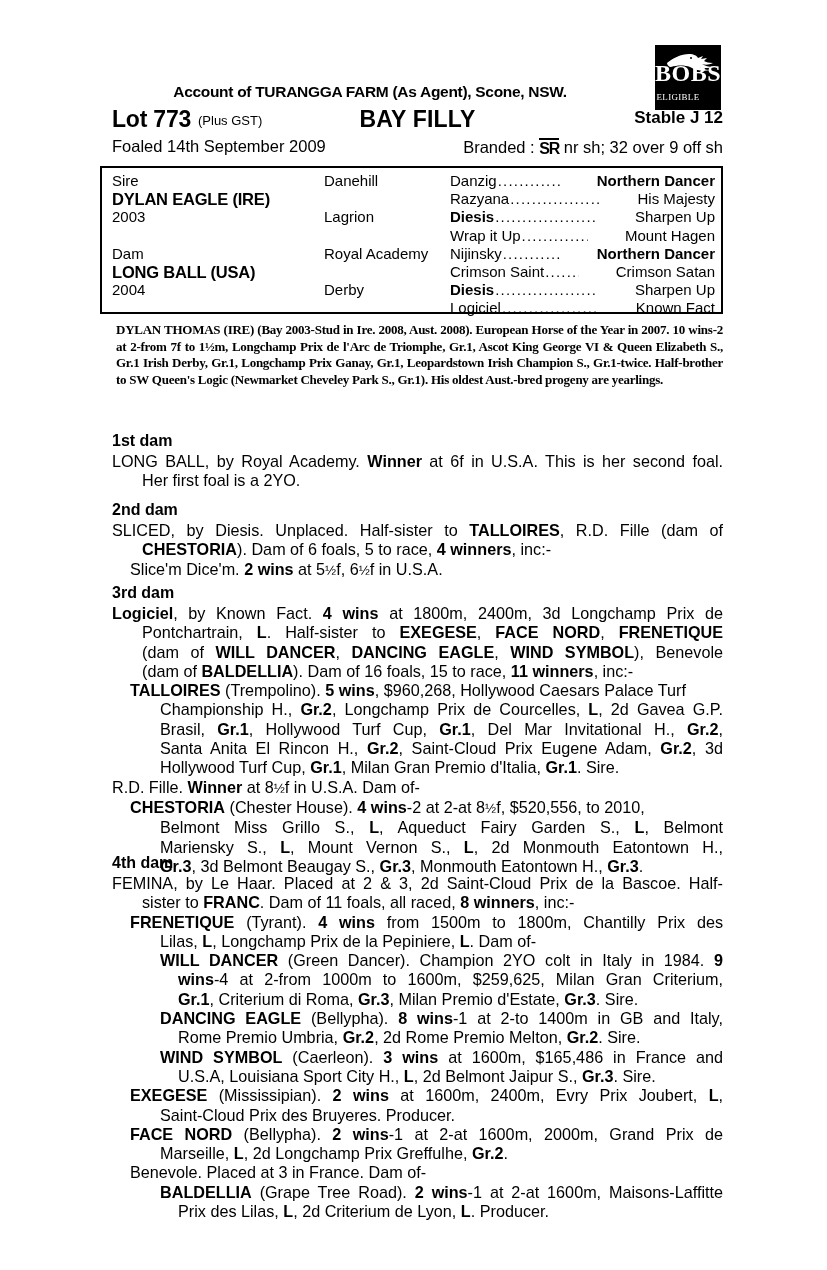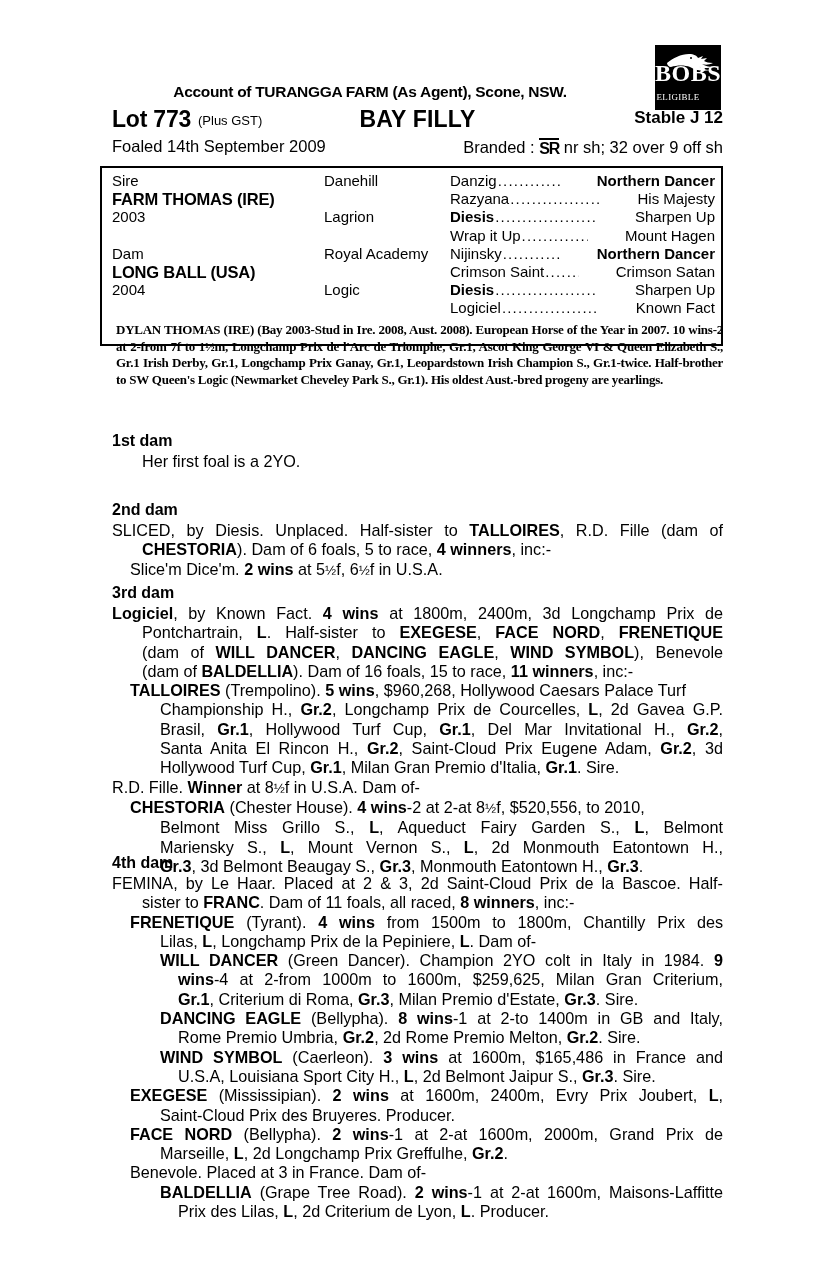--- a/index.html
+++ b/index.html
@@ -129,21 +129,21 @@
     line-height: 1.02;
     letter-spacing: -1.2px;
     padding: 1px 0px;
     transform: translateY(1px);
   }
 
   
   .ped-box {
     position: absolute;
     left: 100px; top: 166px;
-    width: 623px; height: 180px;
+    width: 623px; height: 148px;
     border: 2px solid #000000;
     background: #ffffff;
   }
   .ped-left {
     position: absolute;
     left: 10px; top: 4px;
     width: 330px;
   }
   .ped-right {
     position: absolute;
@@ -258,26 +258,26 @@
   </div>
 
   <div class="foaled-row">
     <span class="foaled-text">Foaled 14th September 2009</span>
     <span class="branded-block"><span>Branded :</span> <span class="brand-sym">SR</span> <span>nr sh; 32 over 9 off sh</span></span>
   </div>
 
   <div class="ped-box">
     <div class="ped-left">
         <div class="pl-row" style="position: relative;"><span>Sire</span><span class="pl-col2">Danehill</span></div>
-        <div class="pl-row name" style="position: relative;"><span>FARM THOMAS (IRE)</span></div>
+        <div class="pl-row name" style="position: relative;"><span>DYLAN EAGLE (IRE)</span></div>
         <div class="pl-row" style="position: relative;"><span>2003</span><span class="pl-col2">Lagrion</span></div>
         <div class="pl-row" style="position: relative;"><span></span></div>
         <div class="pl-row" style="position: relative;"><span>Dam</span><span class="pl-col2">Royal Academy</span></div>
         <div class="pl-row name" style="position: relative;"><span>LONG BALL (USA)</span></div>
-        <div class="pl-row" style="position: relative;"><span>2004</span><span class="pl-col2">Logic</span></div>
+        <div class="pl-row" style="position: relative;"><span>2004</span><span class="pl-col2">Derby</span></div>
         <div class="pl-row" style="position: relative;"><span></span></div>
       </div>
     <div class="ped-right">
         <div class="pr-row">
           <span class="pr-a">Danzig</span>
           <span class="pr-dots">............................................................</span>
           <span class="pr-b bold">Northern Dancer</span>
         </div>
         <div class="pr-row">
           <span class="pr-a">Razyana</span>
@@ -315,20 +315,21 @@
           <span class="pr-b">Known Fact</span>
         </div>
       </div>
   </div>
 
   <div class="sire-para">DYLAN THOMAS (IRE) (Bay 2003-Stud in Ire. 2008, Aust. 2008). European Horse of the Year in 2007. 10 wins-2 at 2-from 7f to 1½m, Longchamp Prix de l'Arc de Triomphe, Gr.1, Ascot King George VI &amp; Queen Elizabeth S., Gr.1 Irish Derby, Gr.1, Longchamp Prix Ganay, Gr.1, Leopardstown Irish Champion S., Gr.1-twice. Half-brother to SW Queen's Logic (Newmarket Cheveley Park S., Gr.1). His oldest Aust.-bred progeny are yearlings.</div>
 
   <div id="dam-sections">
       <div class="dam-head" style="top: 432px;">1st dam</div>
       <div class="dam-body" style="top: 452px;">
+        <span class="ln i0">LONG BALL, by Royal Academy. <b>Winner</b> at 6f in U.S.A. This is her second foal.</span>
         <span class="ln i1 last">Her first foal is a 2YO.</span>
       </div>
       <div class="dam-head" style="top: 501px;">2nd dam</div>
       <div class="dam-body" style="top: 521px;">
         <span class="ln i0">SLICED, by Diesis. Unplaced. Half-sister to <b>TALLOIRES</b>, R.D. Fille (dam of</span>
         <span class="ln i1 last"><b>CHESTORIA</b>). Dam of 6 foals, 5 to race, <b>4 winners</b>, inc:-</span>
         <span class="ln i2 last">Slice'm Dice'm. <b>2 wins</b> at 5<span class="half">½</span>f, 6<span class="half">½</span>f in U.S.A.</span>
       </div>
       <div class="dam-head" style="top: 584px;">3rd dam</div>
       <div class="dam-body" style="top: 604px;">

